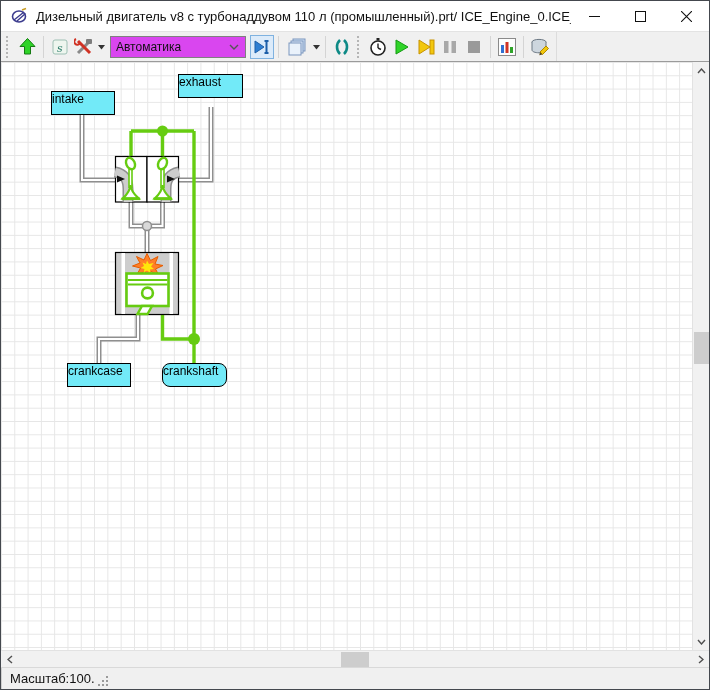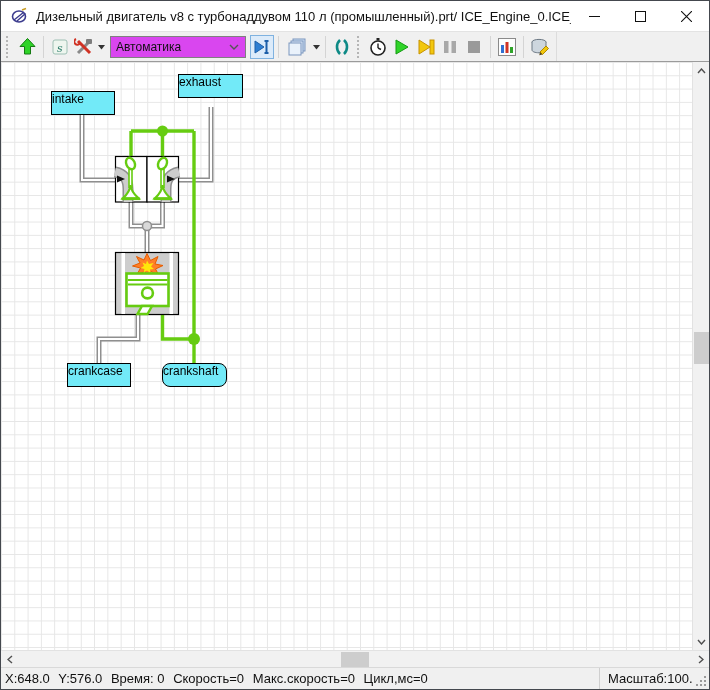--- a/index.html
+++ b/index.html
@@ -299,28 +299,20 @@
     </div>
     <div class="hthumb"></div>
     <div class="scroll-arrow" style="right:0;">
       <svg width="6" height="9" viewBox="0 0 6 9">
           <polyline points="1,1 5,4.5 1,8" fill="none" stroke="#505050" stroke-width="1.4"></polyline>
         </svg>
     </div>
   </div>
 
   <div class="statusbar">
-    <div class="status-left">
-      <span>X:648.0</span>
-      <span>Y:576.0</span>
-      <span>Время: 0</span>
-      <span>Скорость=0</span>
-      <span>Макс.скорость=0</span>
-      <span>Цикл,мс=0</span>
-    </div>
     <div class="status-right">Масштаб:100.</div>
     <div class="resize-grip">
       <svg width="14" height="14" viewBox="0 0 14 14" style="position:absolute; right:1px; bottom:1px;">
         <g fill="#9a9a9a">
           <rect x="10" y="10" width="2" height="2"></rect>
             <rect x="10" y="6" width="2" height="2"></rect>
             <rect x="10" y="2" width="2" height="2"></rect>
           <rect x="6" y="10" width="2" height="2"></rect>
             <rect x="6" y="6" width="2" height="2"></rect>
           <rect x="2" y="10" width="2" height="2"></rect>

